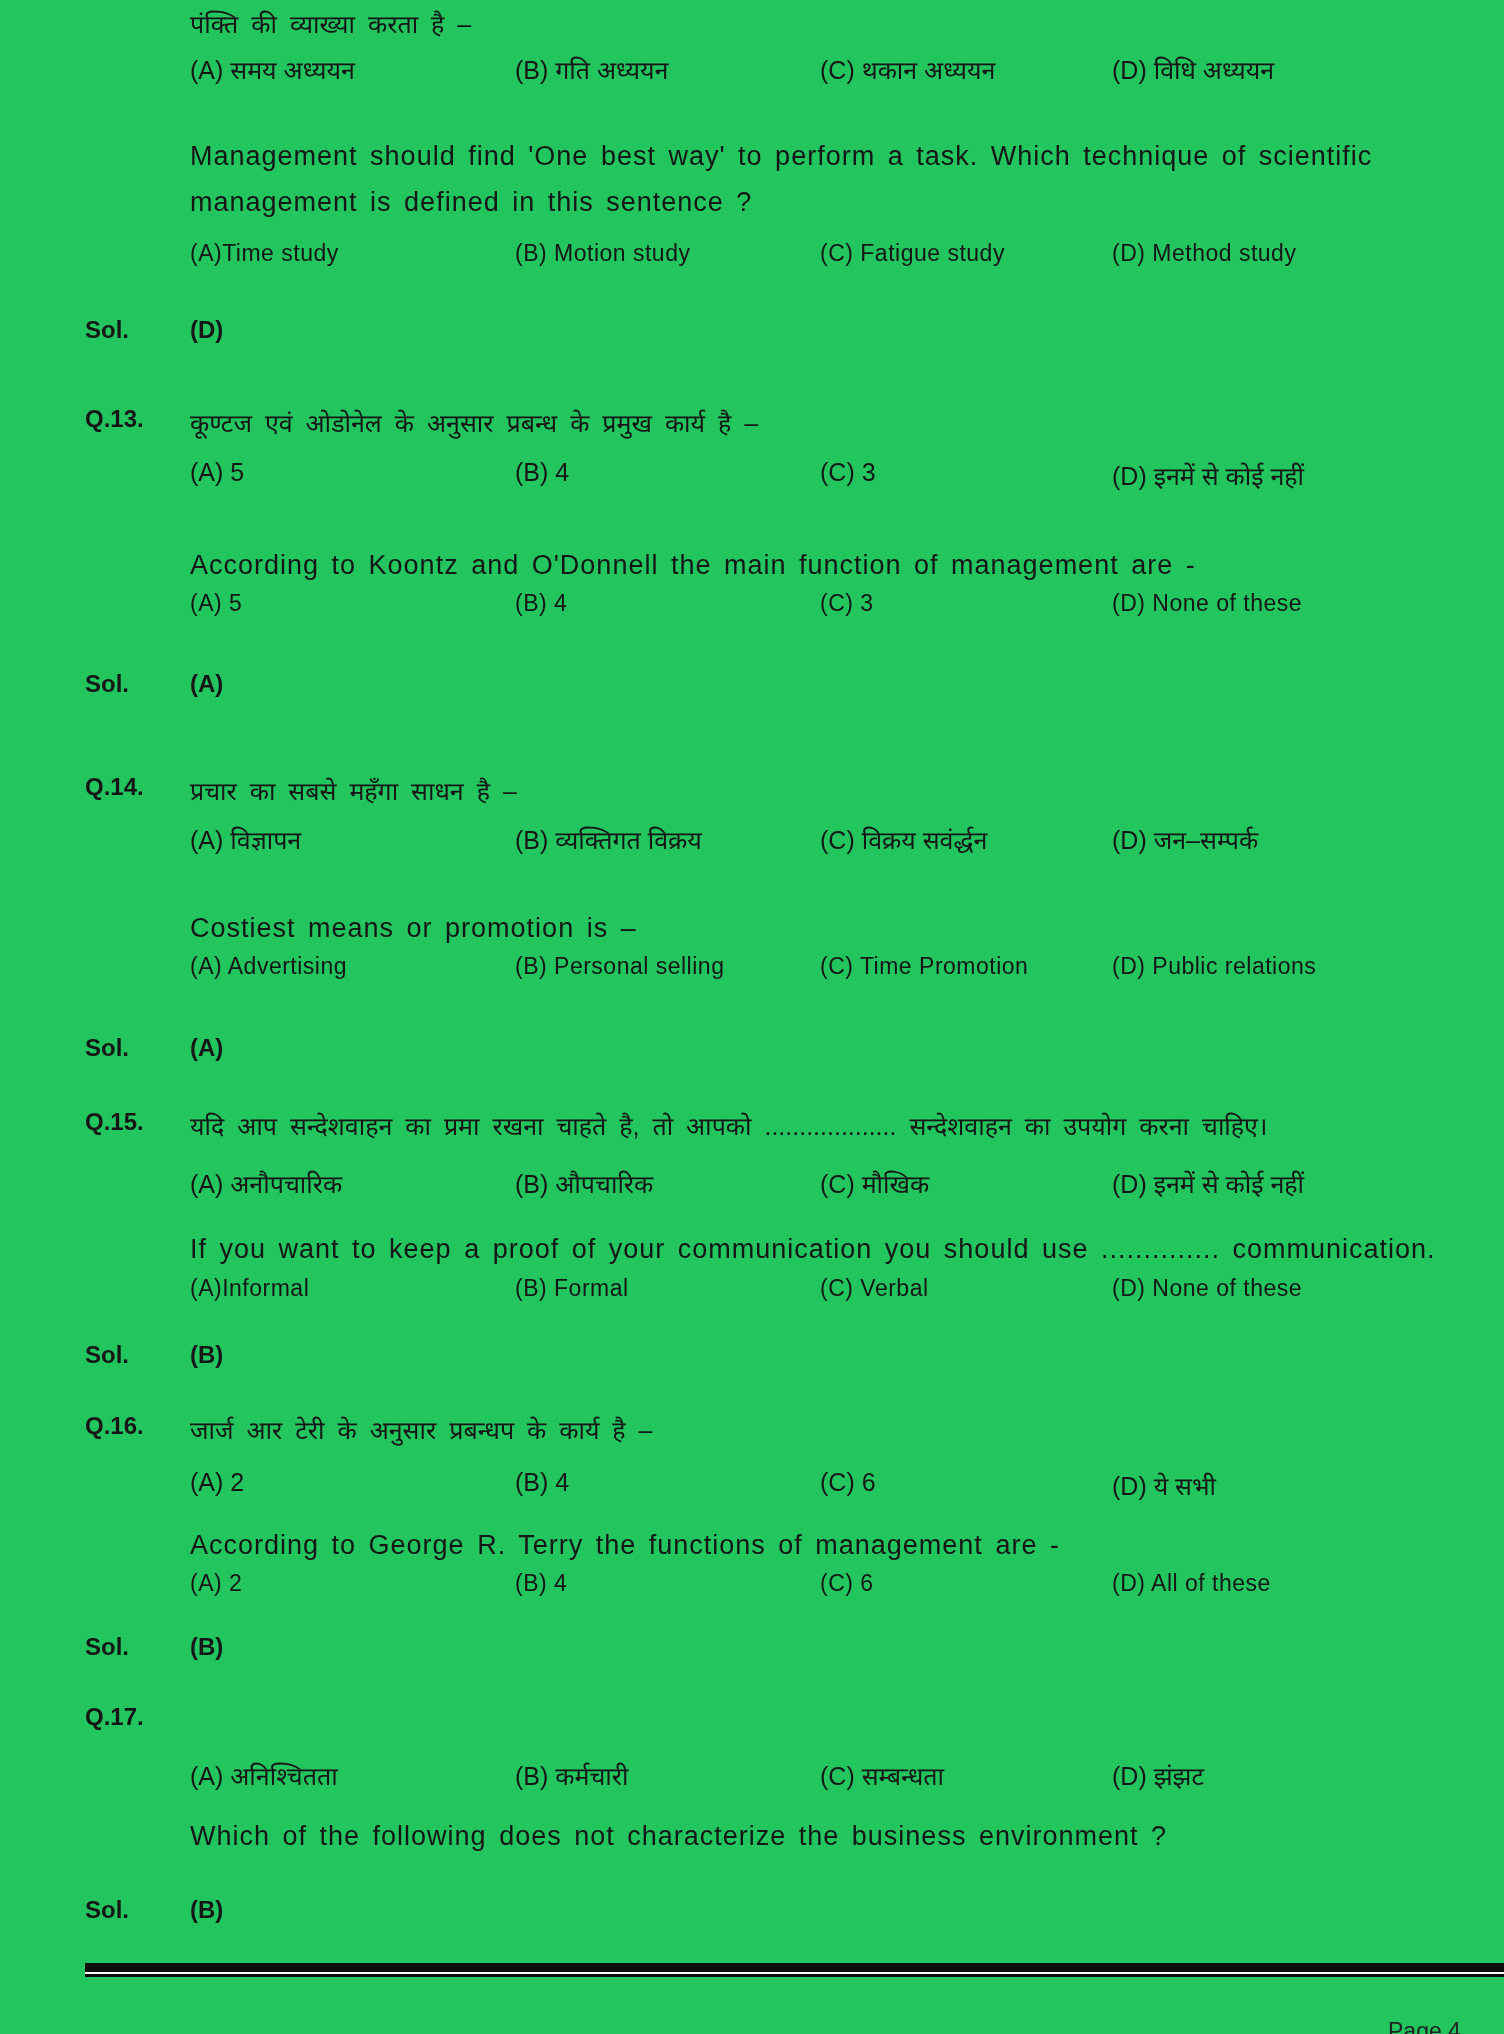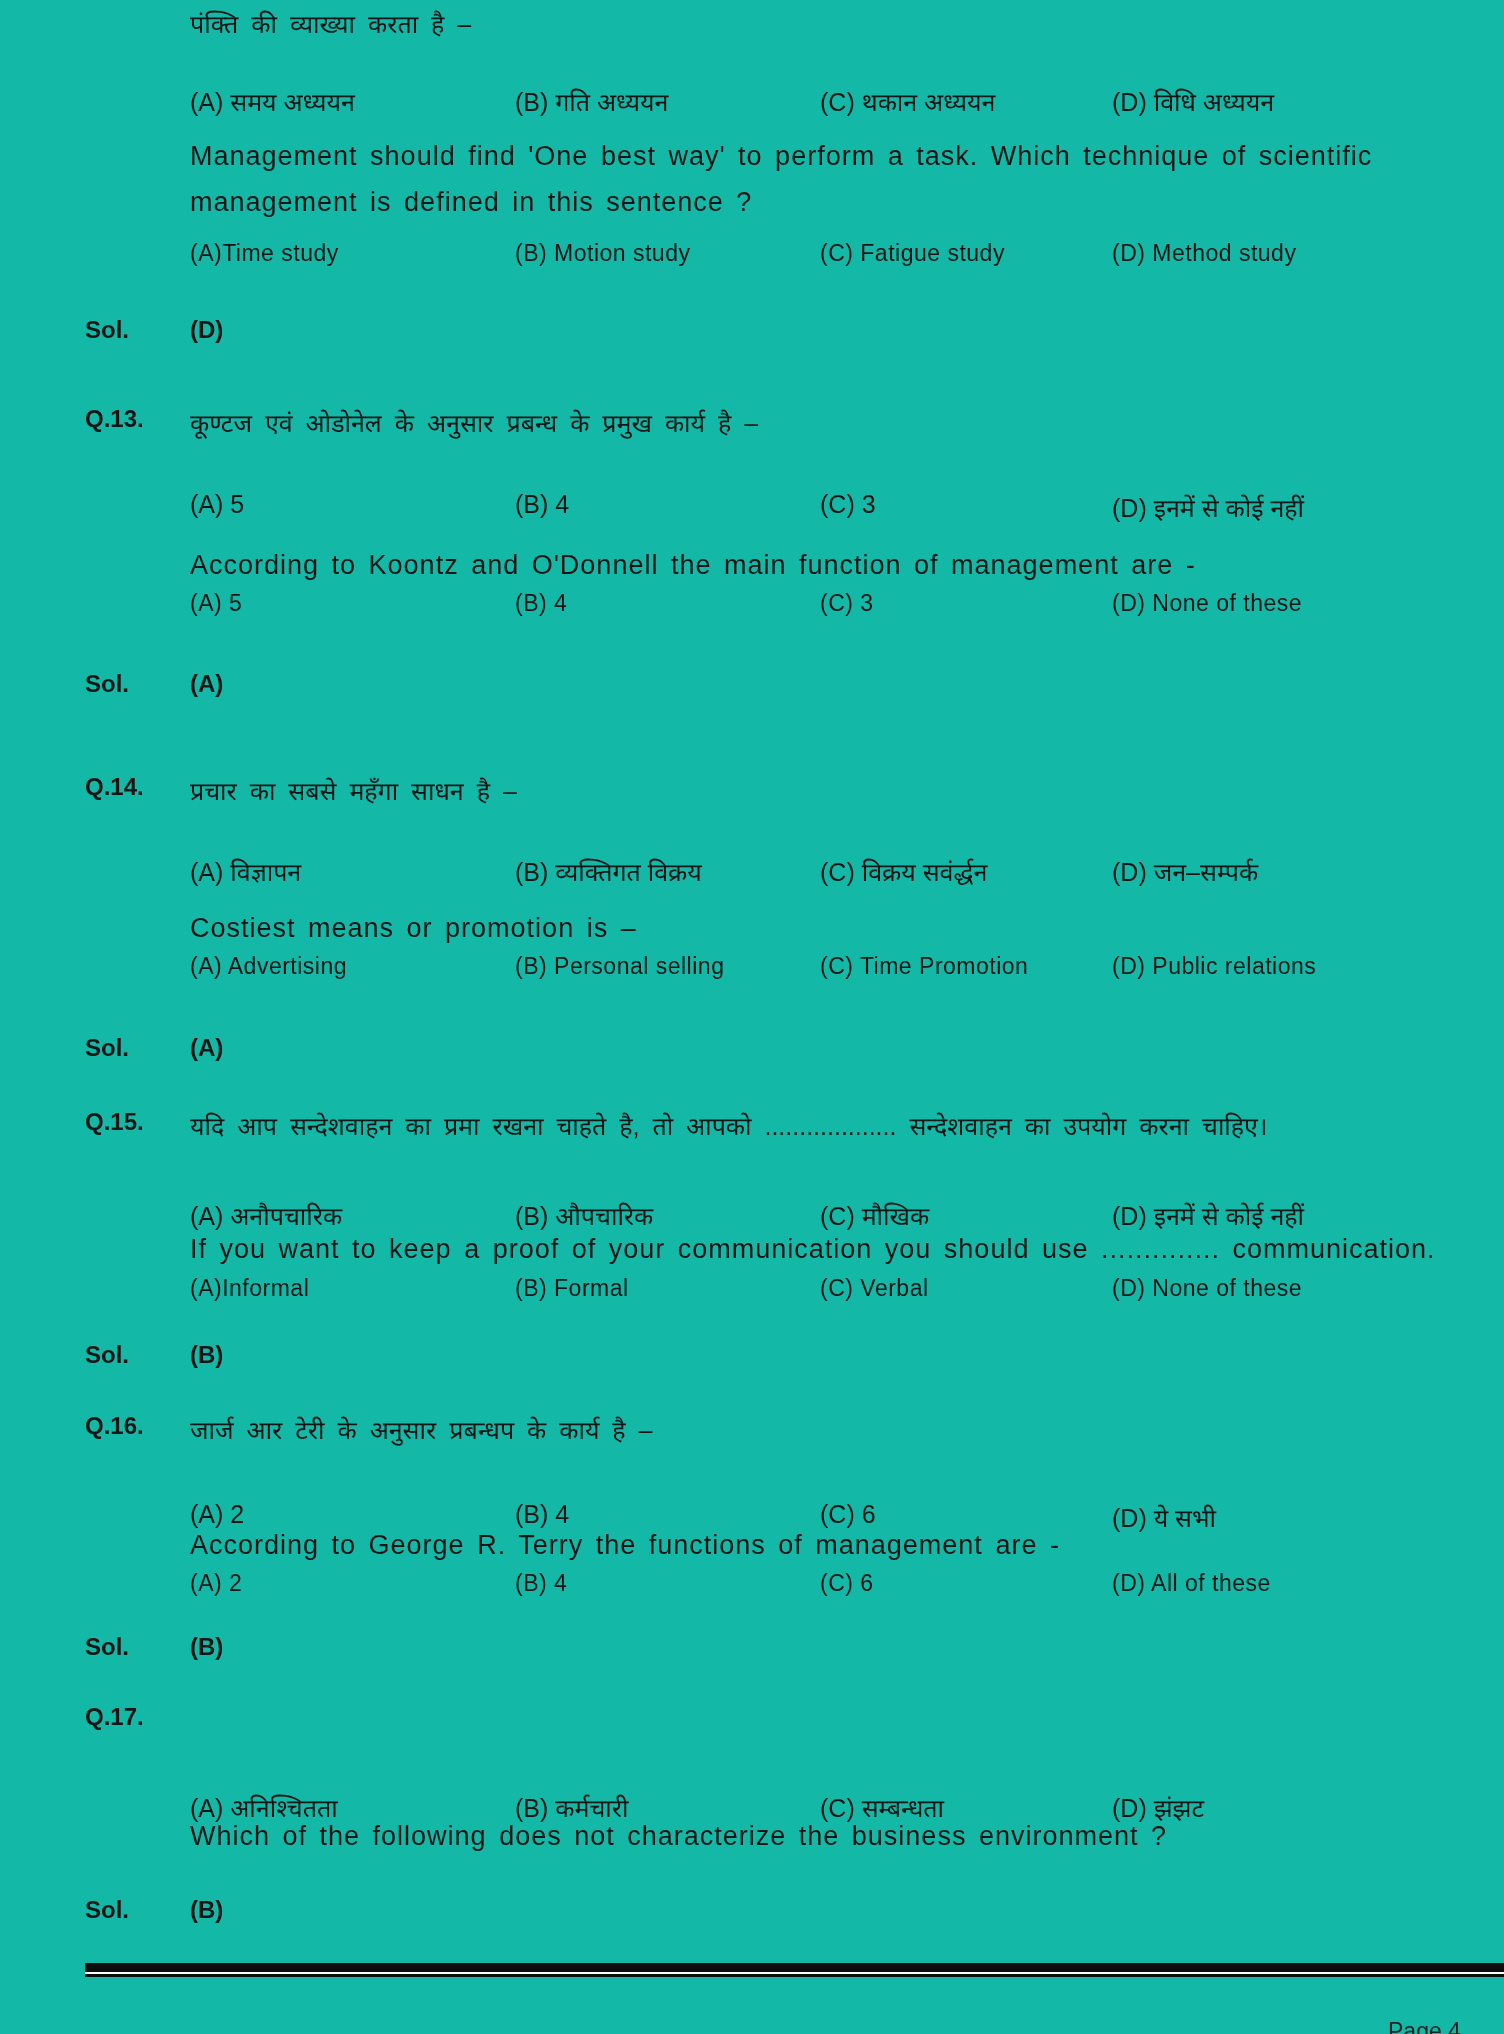--- a/index.html
+++ b/index.html
@@ -1,35 +1,35 @@
 <!DOCTYPE html>
 <html><head>
 <meta charset="utf-8">
 <style>
   html,body{margin:0;padding:0;background:#e8e8e8;}
   #page{
     position:relative;
     width:1504px;height:2034px;
     margin:0 auto;
-    background:#14b8a6;
+    background:#22c55e;
     overflow:hidden;
     font-family:"Liberation Sans", sans-serif;
     color:#161616;
   }
   .row{position:absolute;left:0;width:1504px;height:40px;}
   .q-label{position:absolute;left:85px;font-weight:bold;font-size:24px;white-space:nowrap;}
   .q-text{position:absolute;left:190px;font-size:25px;white-space:nowrap;}
   .hindi-text{word-spacing:6px;}
   .para{
     position:absolute;left:190px;width:1270px;
     font-size:27px;line-height:46px;
     letter-spacing:1px;word-spacing:4px;
   }
   .opts .col{position:absolute;white-space:nowrap;}
-  .opts.hindi-opts .col{font-size:25px;margin-top:32px;}
+  .opts.hindi-opts .col{font-size:25px;}
   .opts.eng-opts .col{font-size:23px;letter-spacing:0.5px;}
   .col.a{left:190px;}
   .col.b{left:515px;}
   .col.c{left:820px;}
   .col.d{left:1112px;}
   .sol .sol-label{position:absolute;left:85px;font-weight:bold;font-size:24px;}
   .sol .sol-value{position:absolute;left:190px;font-weight:bold;font-size:24px;}
   .footer-rule{
     position:absolute;left:85px;top:1963px;width:1419px;
     height:2px;background:#ffffff;

